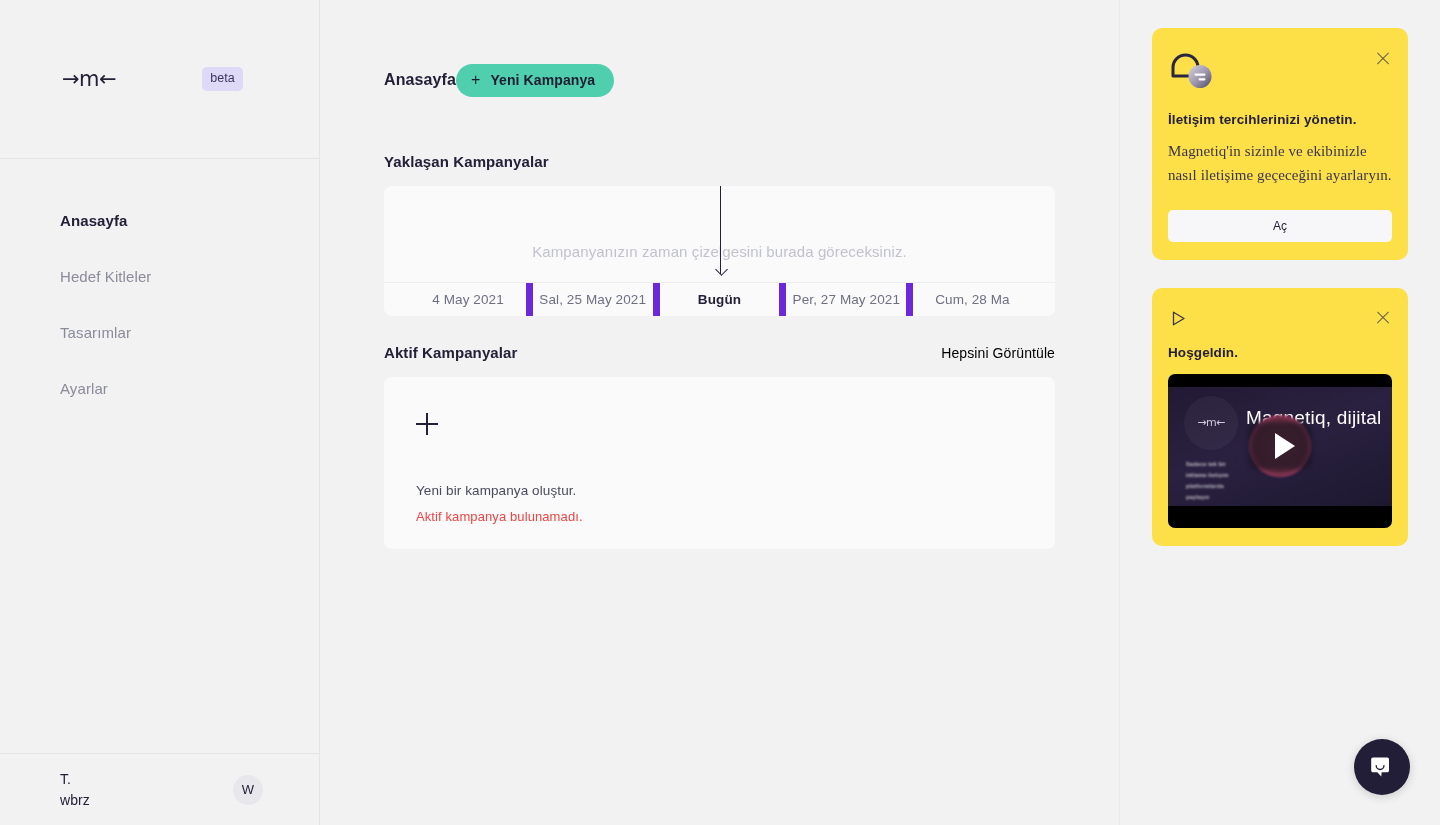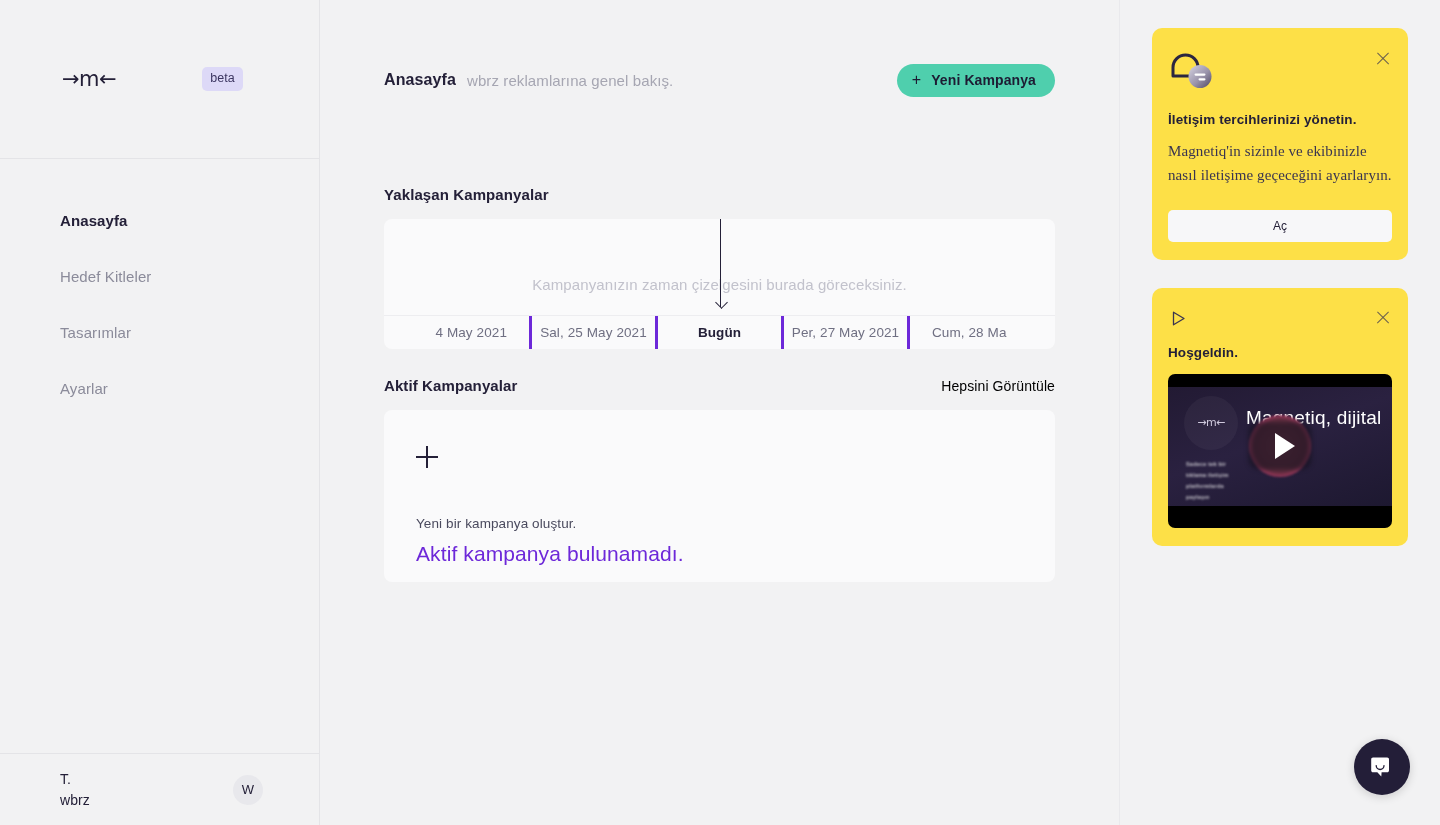--- a/index.html
+++ b/index.html
@@ -169,21 +169,21 @@
   .plus-glyph {
     font-size: 16px;
     font-weight: 400;
     line-height: 1;
     margin-top: -1px;
   }
 
   .section-head {
     display: flex;
     align-items: baseline;
-    margin-top: 84px;
+    margin-top: 51px;
     margin-bottom: 16px;
   }
   .section-title {
     font-size: 15px;
     font-weight: 700;
     color: #242038;
     letter-spacing: 0.1px;
     flex: 1 1 auto;
   }
   .section-link {
@@ -236,21 +236,21 @@
     border-top: 1px solid #ededf0;
     height: 34px;
   }
   .date-cell {
     flex: 1 1 0;
     display: flex;
     align-items: center;
     justify-content: center;
     font-size: 13.5px;
     color: #6f6f82;
-    border-right: 3px solid #6d28d9;
+    border-right: 7px solid #6d28d9;
     white-space: nowrap;
     overflow: hidden;
     letter-spacing: 0.1px;
     cursor: pointer;
   }
   .date-cell:last-child { border-right: none; }
   .date-cell.today {
     font-weight: 700;
     color: #242038;
   }
@@ -280,22 +280,22 @@
   .card-plus::before { left: 0; top: 10px; width: 22px; height: 1.6px; }
   .card-plus::after { top: 0; left: 10px; width: 1.6px; height: 22px; }
 
   .card-sub {
     font-size: 13.5px;
     color: #4a4a5e;
     margin-bottom: 11px;
     letter-spacing: 0.1px;
   }
   .card-main {
-    font-size: 21px;
-    color: #6d28d9;
+    font-size: 13px;
+    color: #ef4444;
     letter-spacing: 0.1px;
   }
 
   
   .right-panel {
     flex: 1 1 auto;
     height: 825px;
     background: #f2f2f3;
     padding: 28px 32px 0 32px;
     position: relative;
@@ -492,21 +492,20 @@
       </div>
       <div class="avatar">W</div>
     </div>
 
   </aside>
 
   <main class="main">
 
     <div class="page-head">
       <span class="page-title">Anasayfa</span>
-      <span class="page-subtitle">wbrz reklamlarına genel bakış.</span>
       <button class="btn-primary">
         <span class="plus-glyph">+</span>
         <span>Yeni Kampanya</span>
       </button>
     </div>
 
     <div class="section-head">
       <span class="section-title">Yaklaşan Kampanyalar</span>
     </div>
 

